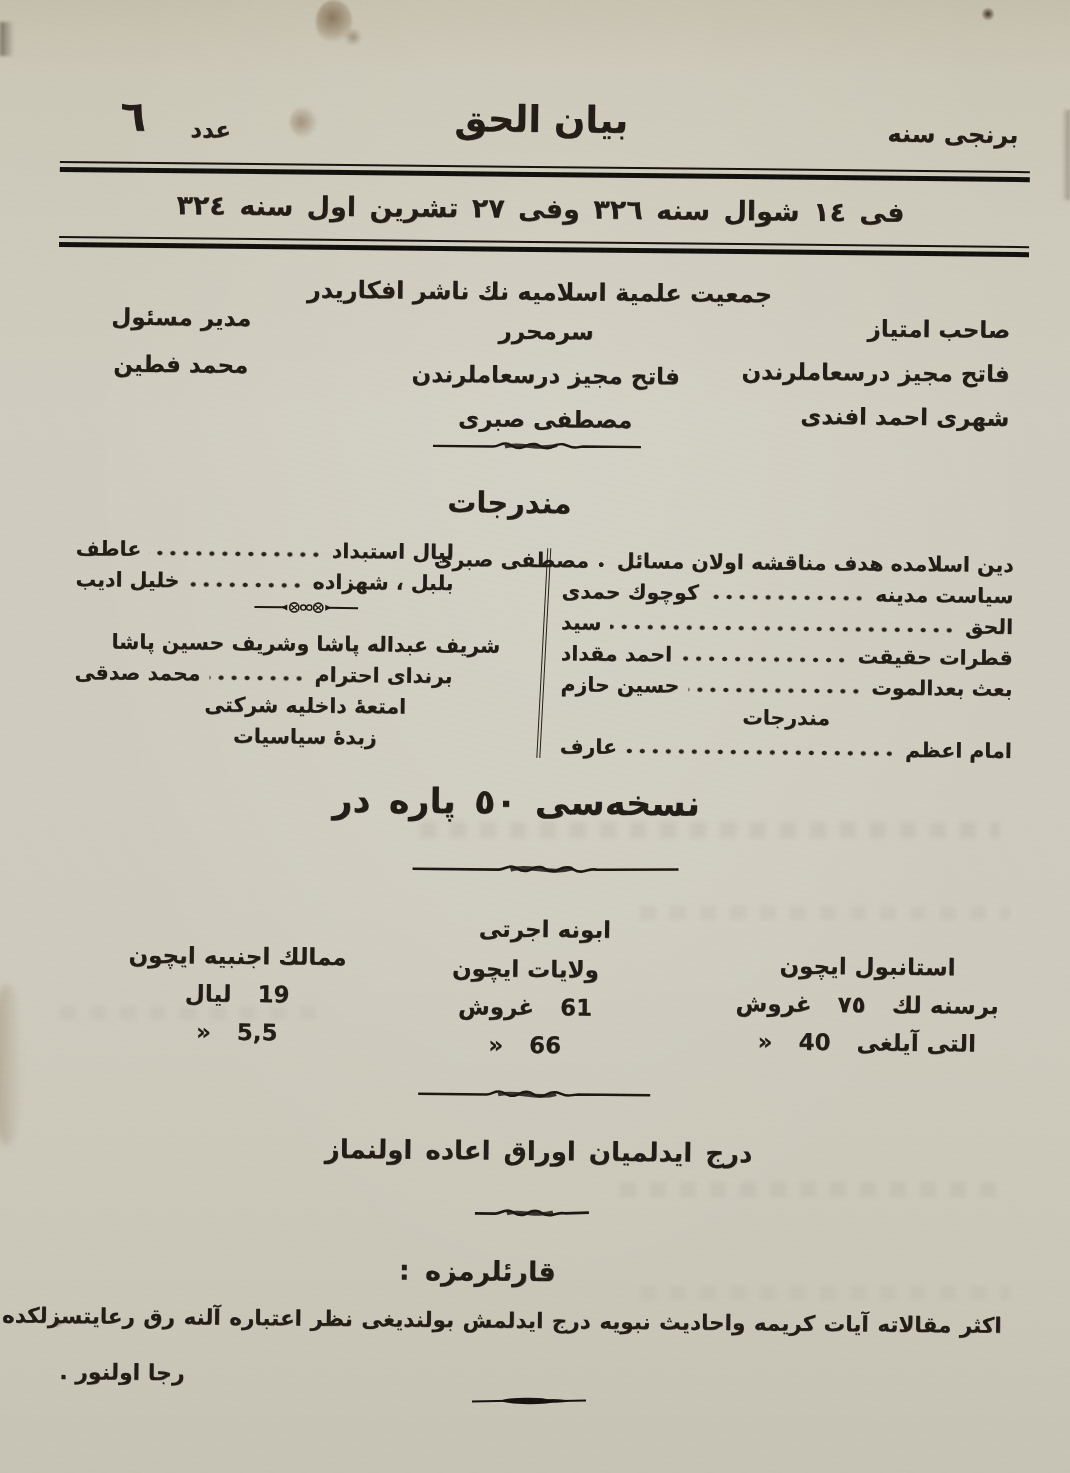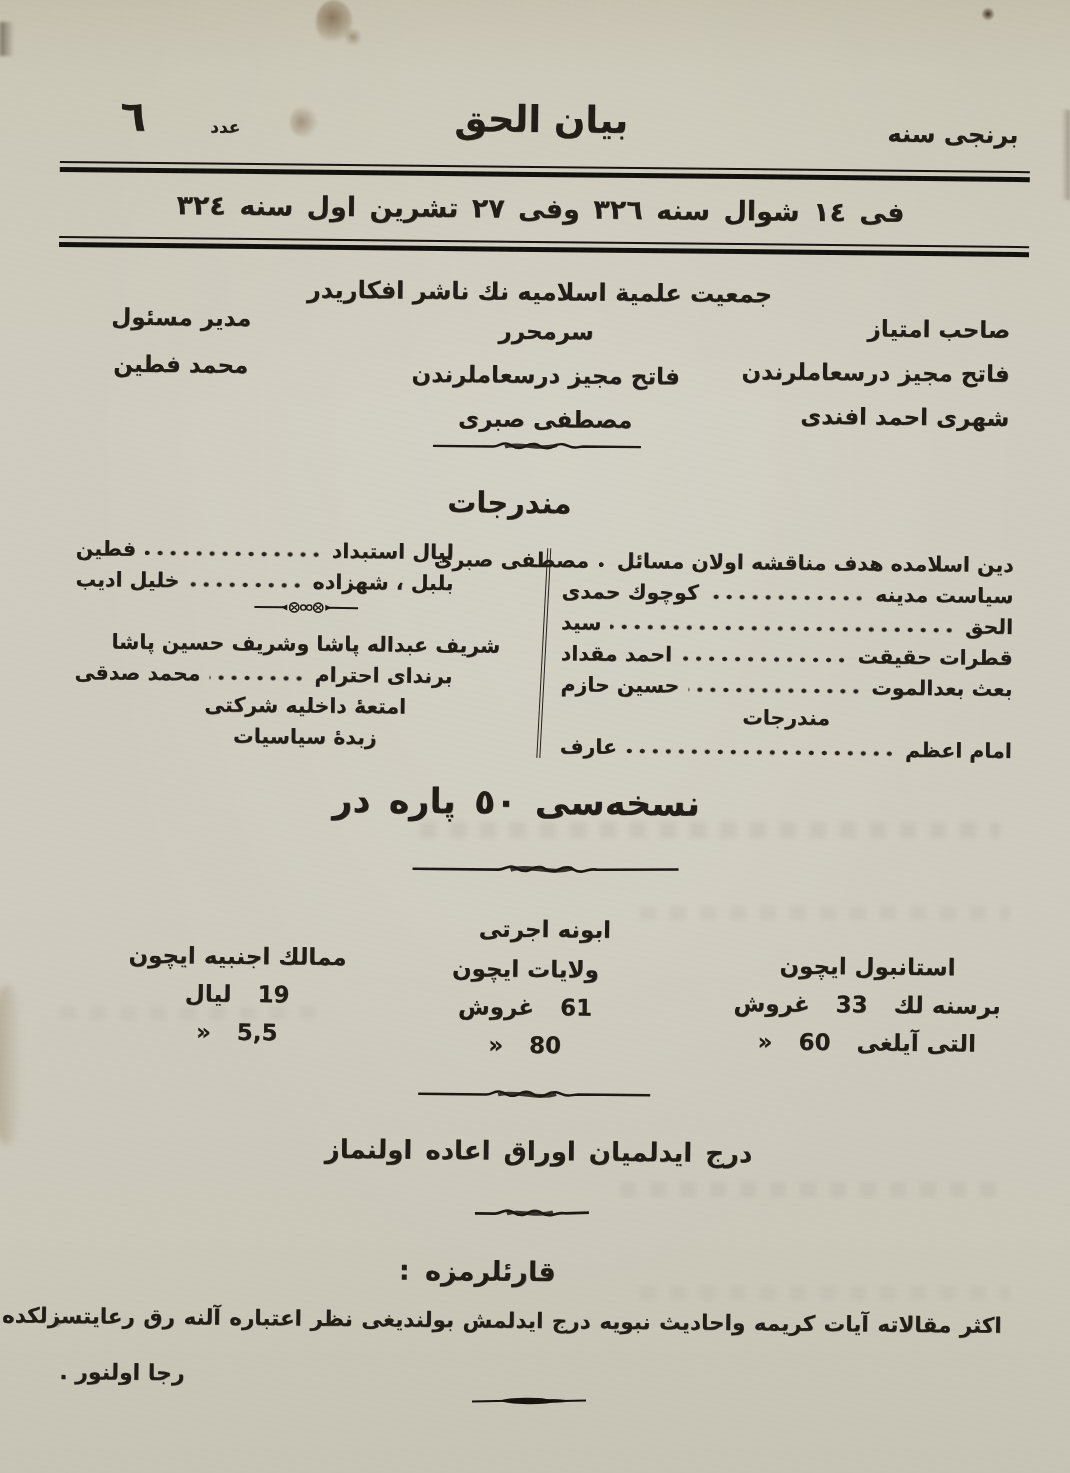--- a/index.html
+++ b/index.html
@@ -16,21 +16,21 @@
       repeating-linear-gradient(97deg, rgba(255,255,255,.035) 0 3px, rgba(0,0,0,0) 3px 9px),
       repeating-linear-gradient(12deg, rgba(80,70,55,.03) 0 2px, rgba(0,0,0,0) 2px 7px);
   }
   .content{position:absolute;inset:0;transform:rotate(.6deg);transform-origin:535px 730px;}
   .abs{position:absolute;}
   .ink{color:#221d17;text-shadow:.3px .4px .6px rgba(45,36,26,.55);}
   .ctr{left:0;right:0;text-align:center;}
   
   .m-year{top:116px;right:58px;font-size:24px;font-weight:700;}
   .m-title{top:98px;font-size:37px;font-weight:700;letter-spacing:0;}
-  .m-issue-label{top:120px;left:204px;font-size:17px;font-weight:700;}
+  .m-issue-label{top:120px;left:184px;font-size:23px;font-weight:700;}
   .m-issue-num{top:96px;left:114px;font-size:42px;font-weight:800;}
   
   .rule{left:54px;right:46px;height:10px;}
   .rule .thin{height:2px;background:#171310;}
   .rule .thick{height:5px;background:#12100d;margin-top:4px;}
   .ruleA{top:166px;}
   .ruleB{top:241px;}
   .date-line{top:193px;font-size:27px;font-weight:700;word-spacing:4px;}
   .publisher{top:278px;font-size:24px;font-weight:700;}
   
@@ -173,21 +173,21 @@
         <span class="toc-title">امام اعظم</span>
         <span class="toc-dots"></span>
         <span class="toc-author">عارف</span>
       </div>
     </div>
 
     <div class="abs ink toc-col toc-left">
       <div class="toc-row dotted">
         <span class="toc-title">ليال استبداد</span>
         <span class="toc-dots"></span>
-        <span class="toc-author">فطين</span>
+        <span class="toc-author">عاطف</span>
       </div>
       <div class="toc-row dotted">
         <span class="toc-title">بلبل ، شهزاده</span>
         <span class="toc-dots"></span>
         <span class="toc-author">خليل اديب</span>
       </div>
       <div class="toc-row toc-center">
         <svg width="104" height="14" viewBox="0 0 104 14">
           <path d="M0 7 L30 7 M74 7 L104 7" stroke="#1d1813" stroke-width="2"></path>
           <path d="M27 7 l6 -3 v6 z M77 7 l-6 -3 v6 z" fill="#1d1813"></path>
@@ -221,38 +221,38 @@
       <path d="M2 10 L88 10 C94 10 96 6 102 7 C108 8 108 12 116 11 C122 10 122 6 130 7 C136 8 136 12 144 11 C150 10 150 6 158 7 C164 8 164 12 172 11 C178 10 180 8 186 9 L194 9 L268 8" fill="none" stroke="#1d1813" stroke-width="2.6"></path>
       <path d="M100 10 C118 4 140 15 162 8" fill="none" stroke="#1d1813" stroke-width="4" opacity=".85"></path>
     </svg>
 
     <div class="abs ink sub ctr sub-head">ابونه اجرتى</div>
 
     <div class="abs ink sub sub-col sub-ist">
       <div>استانبول ايچون</div>
       <div class="sub-row">
         <span>برسنه لك</span>
-        <span>33</span>
+        <span>٧٥</span>
         <span>غروش</span>
       </div>
       <div class="sub-row">
         <span>التى آيلغى</span>
-        <span>60</span>
+        <span>40</span>
         <span>«</span>
       </div>
     </div>
 
     <div class="abs ink sub sub-col sub-prov">
       <div>ولايات ايچون</div>
       <div class="sub-row">
         <span>61</span>
         <span>غروش</span>
       </div>
       <div class="sub-row">
-        <span>80</span>
+        <span>66</span>
         <span>«</span>
       </div>
     </div>
 
     <div class="abs ink sub sub-col sub-for">
       <div>ممالك اجنبيه ايچون</div>
       <div class="sub-row">
         <span>19</span>
         <span>ليال</span>
       </div>

